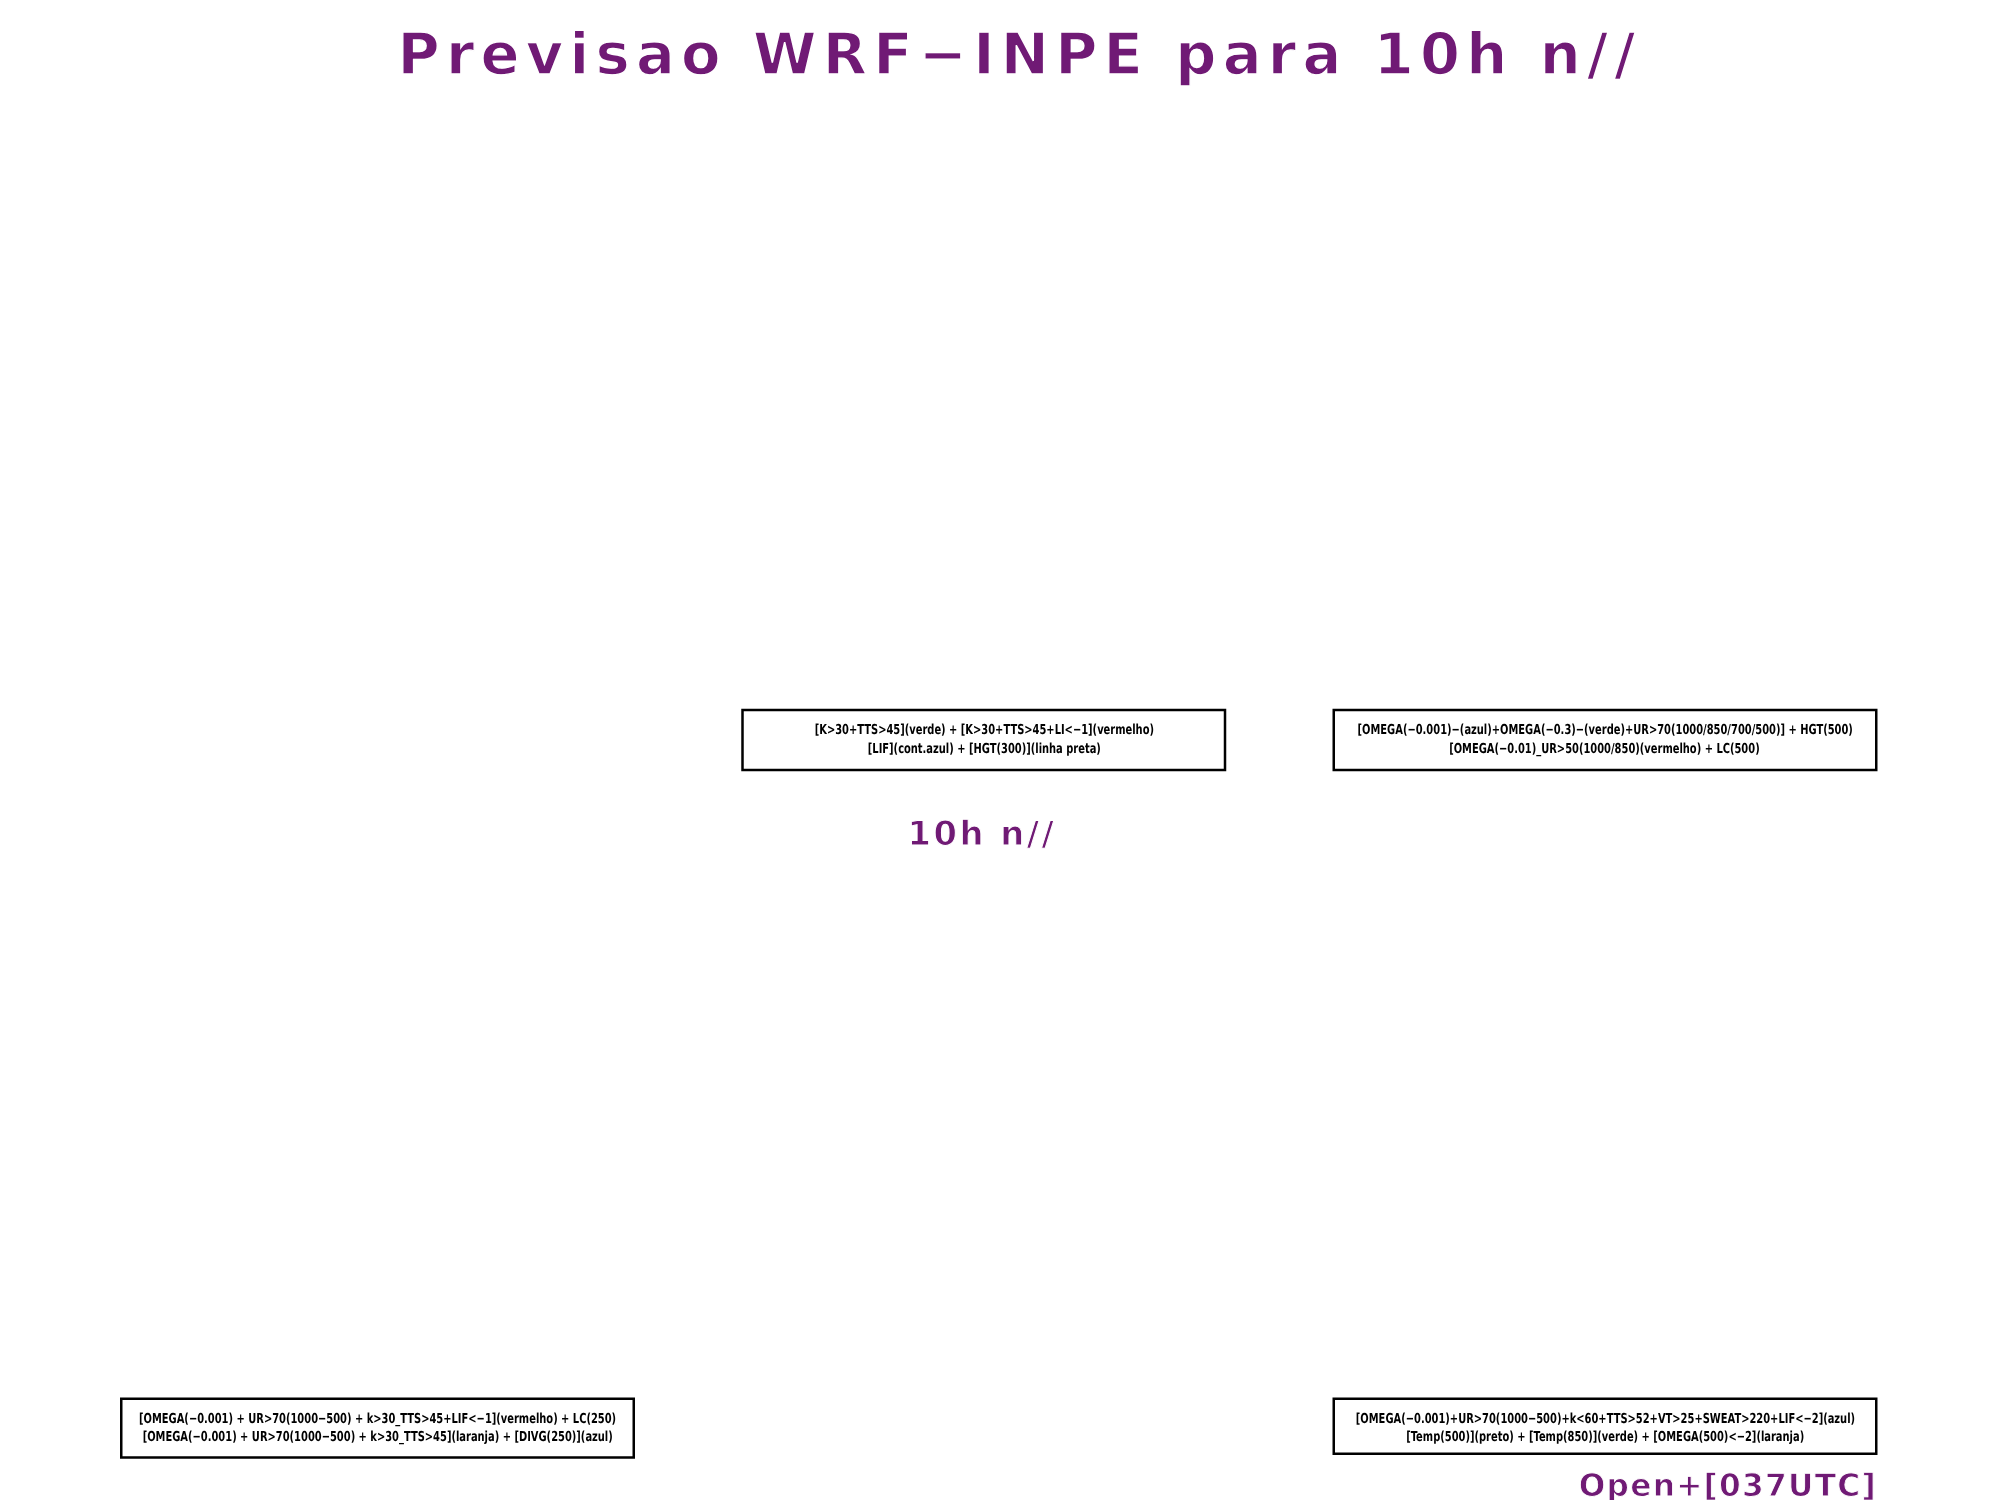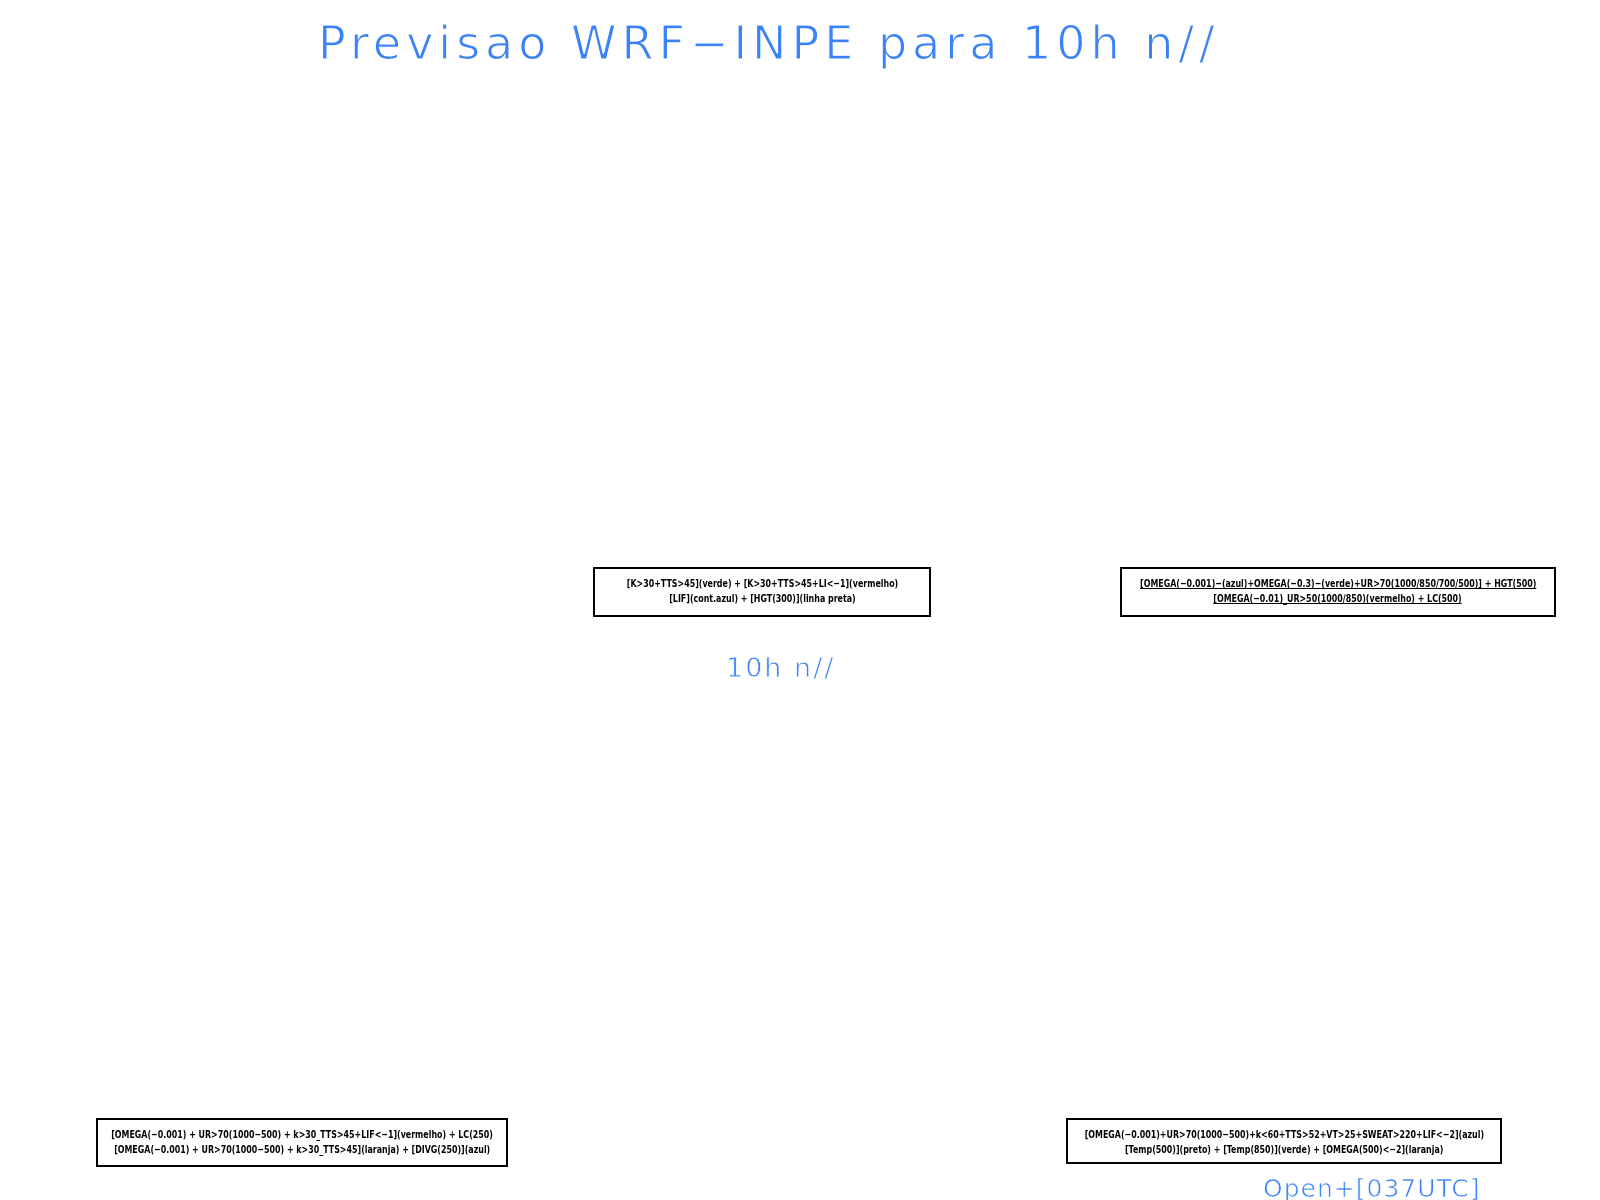--- a/index.html
+++ b/index.html
@@ -13,22 +13,22 @@
     height: 1200px;
     background: #ffffff;
     overflow: hidden;
     font-family: "DejaVu Sans", sans-serif;
     color: #000;
   }
   
   .plotter-text {
     position: absolute;
     white-space: nowrap;
-    color: #3b82f6;
-    font-weight: 400;
+    color: #701a75;
+    font-weight: 700;
     -webkit-text-stroke: 1.1px #ffffff; 
   }
   .plot-title {
     left: 318px;
     top: 16px;
     font-size: 46px;
     letter-spacing: 5px;
   }
   .period-label {
     left: 726px;
@@ -62,22 +62,22 @@
     font-size: 11px;
     font-weight: 700;
     line-height: 15px;
     white-space: nowrap;
     letter-spacing: 0;
     transform: scaleX(0.72);
     transform-origin: 50% 50%;
     color: #000;
   }
   #panel-1 { left: 96px;  top: 567px; width: 412px; height: 51px; padding-top: 12px; }
-  #panel-2 { left: 593px; top: 567px; width: 338px; height: 50px; }
-  #panel-3 { left: 1120px; top: 567px; width: 436px; height: 50px; text-decoration: underline; }
+  #panel-2 { left: 593px; top: 567px; width: 388px; height: 50px; }
+  #panel-3 { left: 1066px; top: 567px; width: 436px; height: 50px; }
   #panel-4 { left: 96px;  top: 1118px; width: 412px; height: 49px; }
   #panel-5 { left: 576px; top: 1118px; width: 426px; height: 49px; }
   #panel-6 { left: 1066px; top: 1118px; width: 436px; height: 46px; }
   
   .map-area {
     position: absolute;
     left: 0;
     width: 1600px;
     background: #ffffff;
   }

